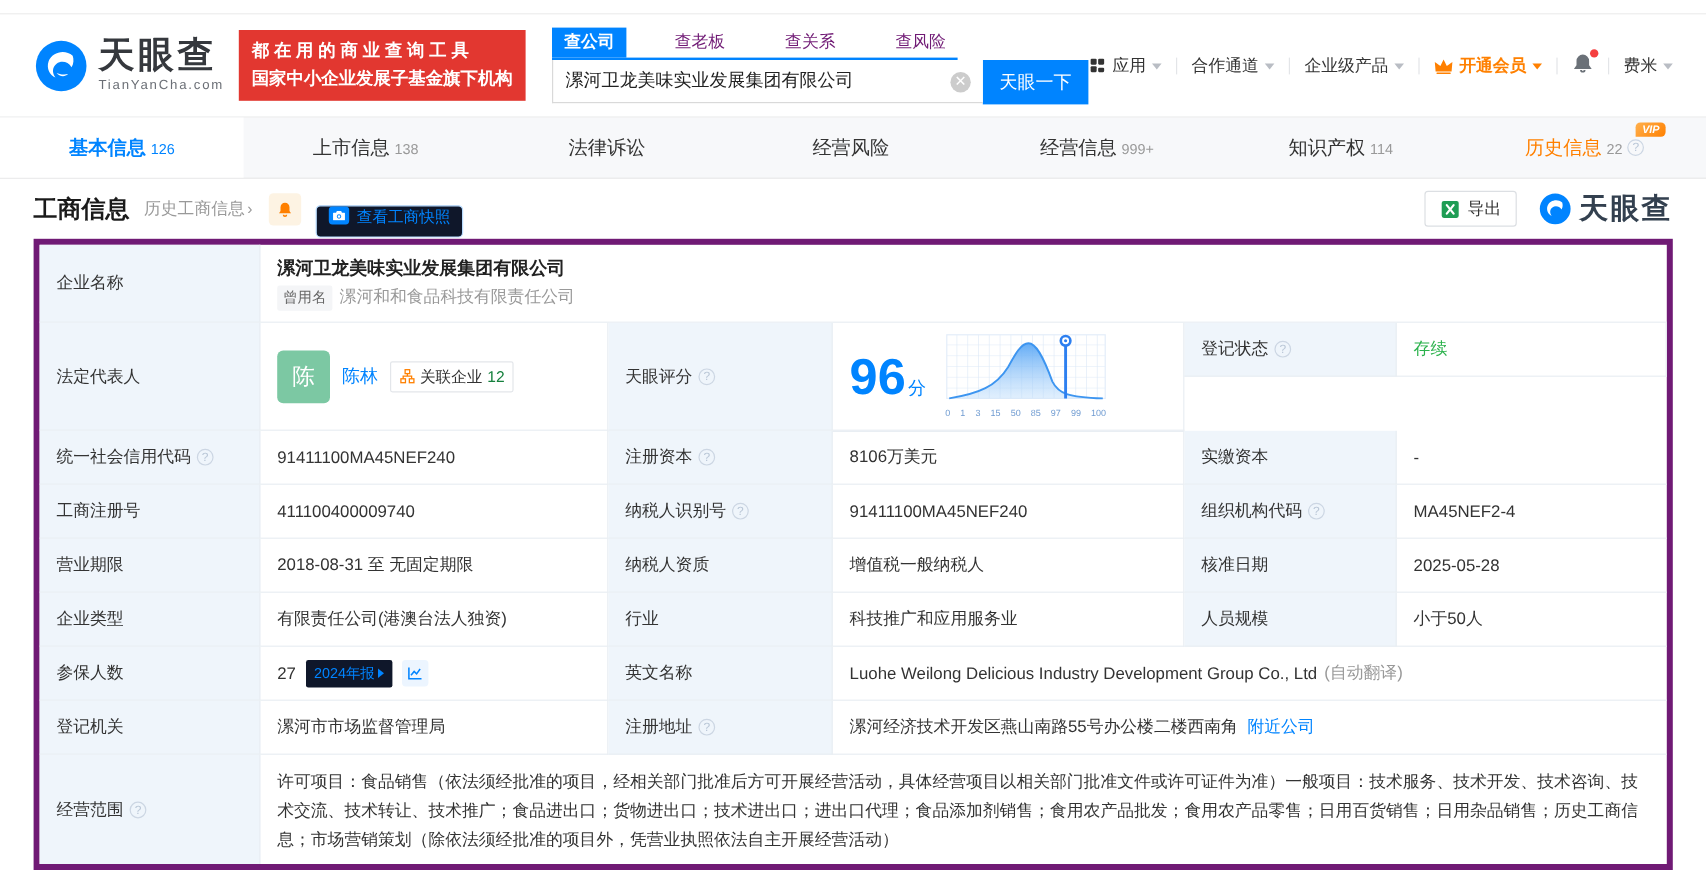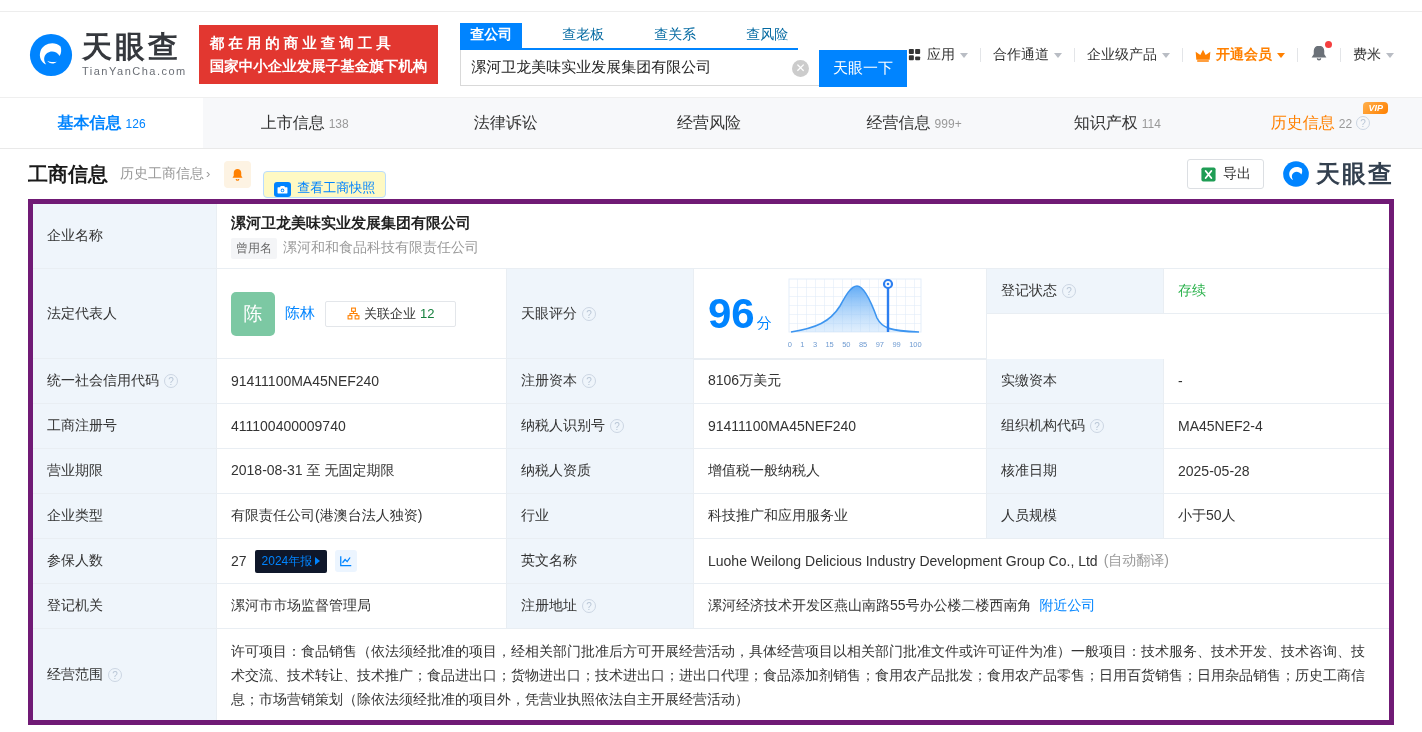--- a/index.html
+++ b/index.html
@@ -12,21 +12,21 @@
   .header { display:flex; align-items:center; height:85px; padding:0 28px; }
   .logo { display:flex; align-items:center; gap:8px; }
   .logo-swirl { width:46px; height:46px; }
   .logo-txt-cn { font-size:30px; font-weight:bold; color:#35383d; letter-spacing:3px; line-height:1; }
   .logo-txt-en { font-size:11px; color:#6b6f76; letter-spacing:1.5px; margin-top:3px; }
   .promo { background:#e23730; color:#fff; margin-left:12px; padding:7px 11px; font-weight:bold;
            font-size:14.5px; line-height:1.55; white-space:nowrap; }
   .promo div:first-child { letter-spacing:4px; }
   .search { margin-left:22px; width:452px; }
   .search-tabs { display:inline-flex; gap:30px; border-bottom:2px solid #0084ff; padding-bottom:0; }
-  .stab { font-size:14px; color:#0369a1; padding:3px 10px 4px; cursor:pointer; }
+  .stab { font-size:14px; color:#701a75; padding:3px 10px 4px; cursor:pointer; }
   .stab.active { background:#0084ff; color:#fff; font-weight:bold; }
   .search-row { display:flex; }
   .search-box { position:relative; flex:1; }
   .search-input { width:100%; height:36px; border:1px solid #d9d9d9; border-top:0; border-right:0;
                   padding:0 34px 0 10px; font-size:15px; color:#222; outline:none;
                   font-family:"Liberation Sans","DejaVu Sans",sans-serif; }
   .clear-ic { position:absolute; right:10px; top:10px; width:17px; height:17px; border-radius:50%;
               background:#ccc; color:#fff; font-size:12px; line-height:17px; text-align:center; cursor:pointer; }
   .search-btn { width:88px; height:37px; background:#0084ff; color:#fff; border:none; font-size:15px;
                 cursor:pointer; font-family:"Liberation Sans","DejaVu Sans",sans-serif; }
@@ -54,22 +54,22 @@
   .help { display:inline-block; width:14px; height:14px; border-radius:50%; border:1px solid #ccd6e3;
           color:#b9c6d6; font-size:10px; line-height:13px; text-align:center; cursor:pointer; flex:none; }
 
   
   .sechead { display:flex; align-items:center; height:50px; padding:0 28px; }
   .sec-title { font-size:20px; font-weight:bold; color:#1a1a1a; }
   .sec-hist { margin-left:12px; font-size:14px; color:#999; cursor:pointer; }
   .sec-hist .gt { font-size:13px; margin-left:2px; }
   .bell-btn { margin-left:14px; width:27px; height:27px; background:#fdf3e3; border-radius:4px;
               display:flex; align-items:center; justify-content:center; cursor:pointer; }
-  .snap-btn { margin-left:12px; height:27px; display:flex; align-items:flex-end; gap:6px; padding:0 10px;
-              background:#fef9c3; border:1px solid #b9dcff; border-radius:4px; color:#0084ff; font-size:13px; cursor:pointer;margin-top:21px; }
+  .snap-btn { margin-left:12px; height:27px; display:flex; align-items:flex-start; gap:6px; padding:0 10px;
+              background:#0f172a; border:1px solid #b9dcff; border-radius:4px; color:#0084ff; font-size:13px; cursor:pointer;margin-top:21px; }
   .cam-box { width:17px; height:15px; background:#0084ff; border-radius:3px; display:flex; align-items:center; justify-content:center; }
   .export-btn { margin-left:auto; height:30px; display:flex; align-items:center; gap:6px; padding:0 12px;
                 border:1px solid #dcdfe3; border-radius:3px; background:#fff; font-size:14px; color:#333; cursor:pointer; }
   .wm { display:flex; align-items:center; gap:6px; margin-left:18px; }
   .wm-txt { font-size:24px; font-weight:bold; color:#33404f; letter-spacing:2px; }
 
   
   .tbl { margin:0 28px; border:5px solid #701a75; }
   .trow { display:grid; }
   .r1 { grid-template-columns:184px 1fr; height:65px; }
@@ -90,21 +90,21 @@
   .name-cell { flex-direction:column; align-items:flex-start; justify-content:center; gap:5px; }
   .co-name { font-size:15px; font-weight:bold; color:#222; }
   .former { display:flex; align-items:center; gap:6px; font-size:14px; }
   .former-badge { background:#f4f5f7; color:#666; font-size:12px; padding:2px 5px; border-radius:2px; }
 
   .legal-cell { gap:10px; }
   .avatar { width:44px; height:44px; border-radius:5px; background:#7cc8a3; color:#fff; font-size:19px;
             display:flex; align-items:center; justify-content:center; cursor:pointer; flex:none; }
   .legal-name { color:#0084ff; font-size:15px; cursor:pointer; }
   .rel-badge { display:flex; align-items:center; gap:4px; border:1px solid #e3e6ea; border-radius:2px;
-               padding:3px 21px; font-size:13px; cursor:pointer;justify-content:center; }
+               padding:3px 7px; font-size:13px; cursor:pointer;justify-content:center; }
   .rel-badge .num { color:#15803d; }
 
   .score-cell { gap:16px; padding-right:6px; }
   .score-num { color:#0084ff; font-weight:bold; font-size:42px; line-height:1; }
   .score-unit { font-size:15px; font-weight:normal; margin-left:2px; }
   .score-chart { width:134px; }
   .ticks { display:flex; justify-content:space-between; font-size:7.5px; color:#6f9bd1; margin-top:1px; }
 
   .insured-cell { gap:8px; }
   .report-badge { background:#0f172a; color:#0084ff; font-size:12px; padding:3px 7px; border-radius:2px;

